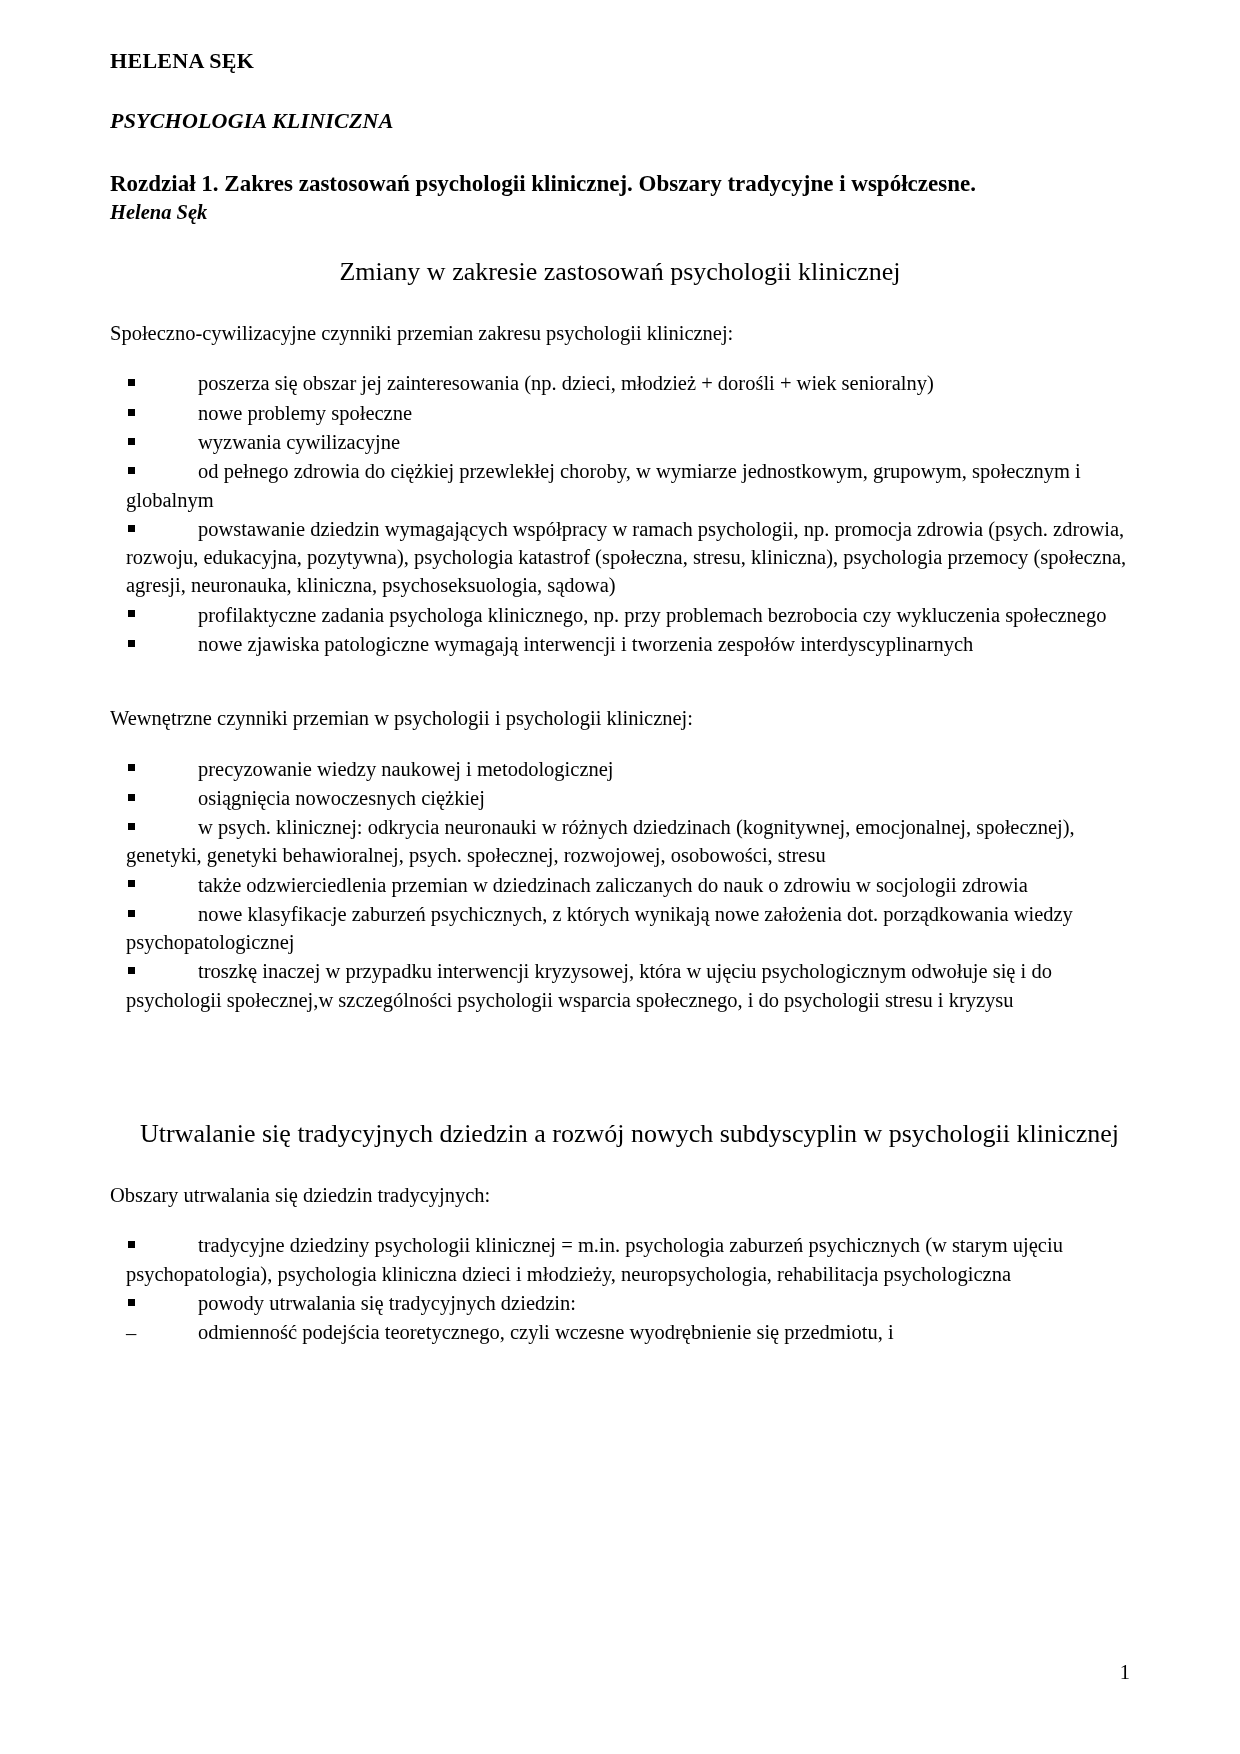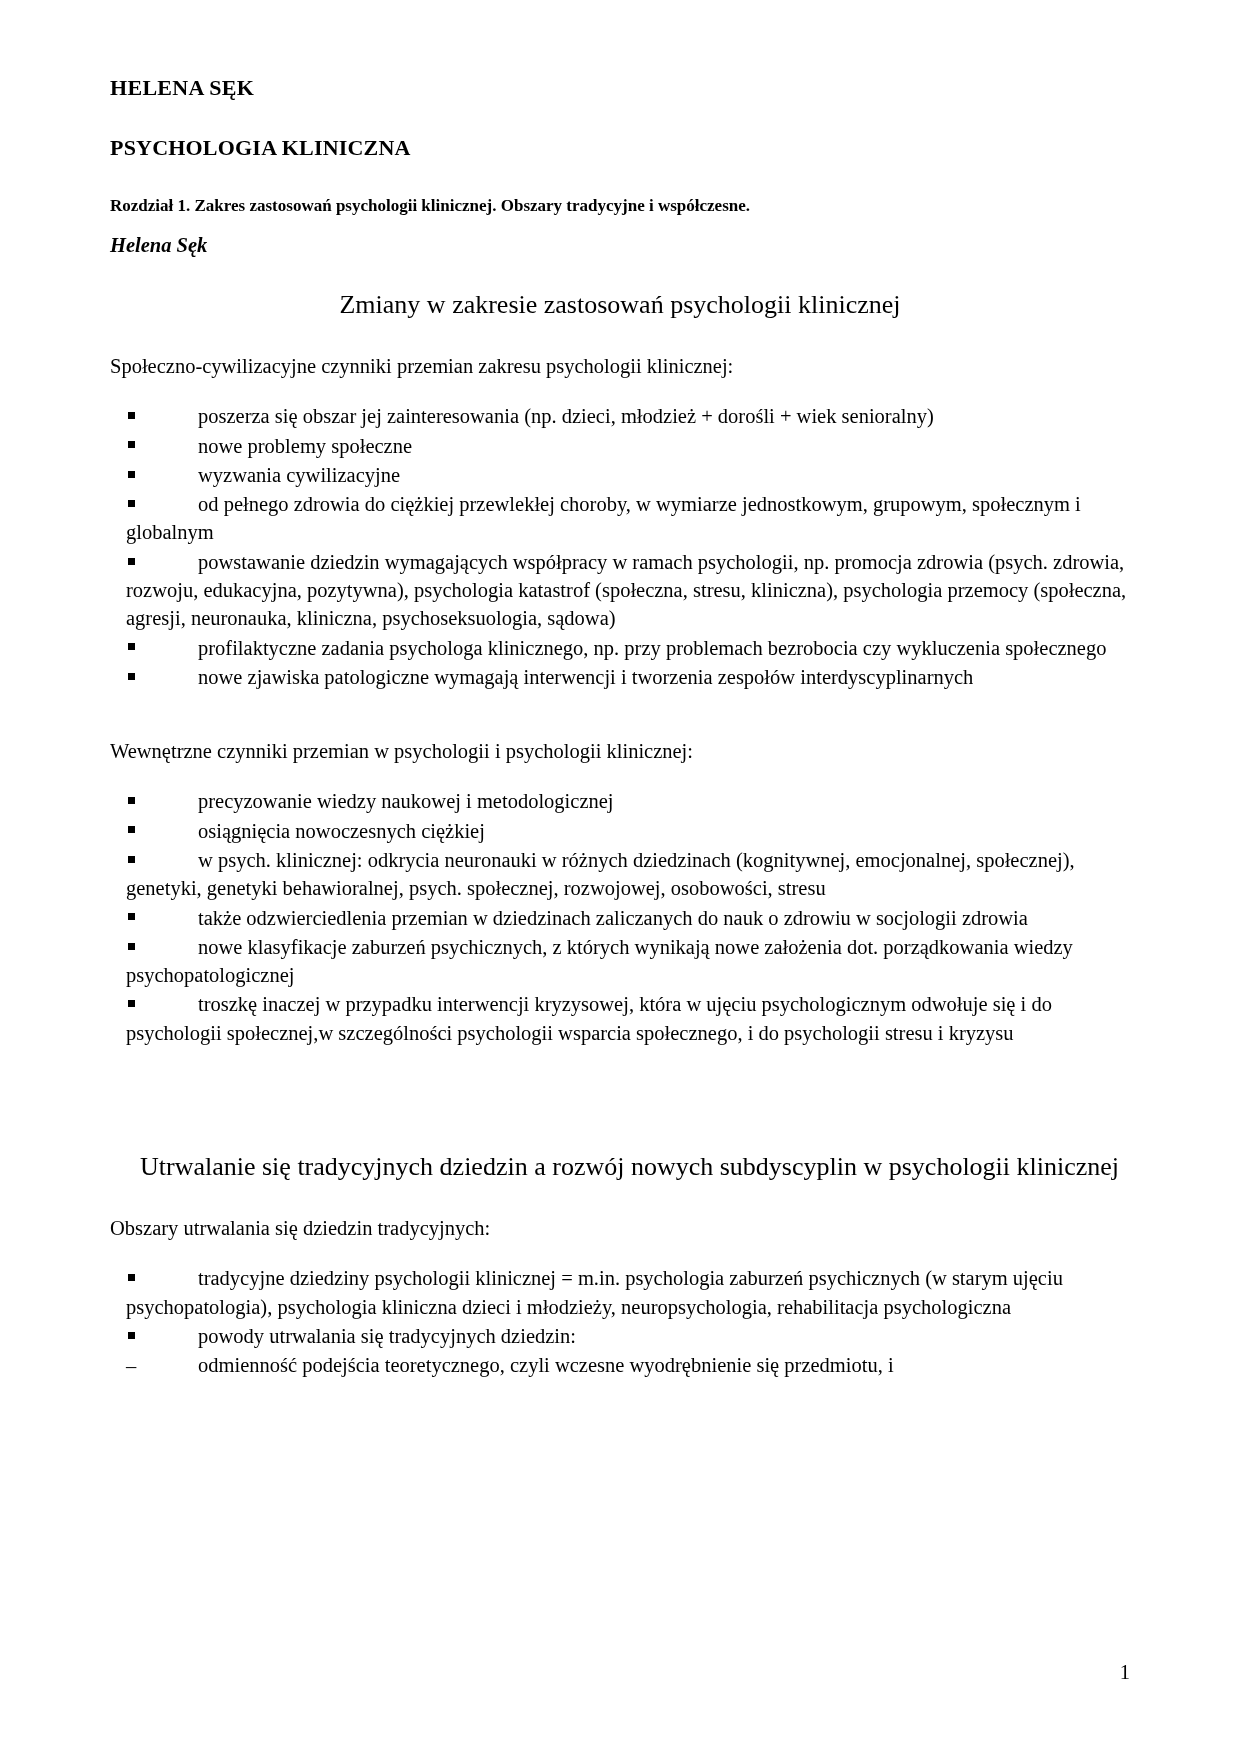--- a/index.html
+++ b/index.html
@@ -12,38 +12,39 @@
     height: 1754px;
     font-family: "Liberation Serif", serif;
     color: #000000;
     position: relative;
   }
   .page {
     position: relative;
     width: 1240px;
     height: 1754px;
     box-sizing: border-box;
-    padding: 75px 110px 60px 110px;
+    padding: 48px 110px 60px 110px;
   }
   .author-line {
     font-weight: bold;
     font-size: 22px;
     letter-spacing: 0.3px;
     margin: 0 0 34px 0;
   }
   .book-title {
     font-weight: bold;
     font-size: 22px;
     letter-spacing: 0.2px;
     margin: 0 0 34px 0;
+    font-style: italic;
   }
   .chapter-title {
     font-weight: bold;
-    font-size: 17px;
-    margin: 0 0 16px 0;
+    font-size: 23px;
+    margin: 0 0 2px 0;
     line-height: 1.35;
   }
   .chapter-author {
     font-weight: bold;
     font-style: italic;
     font-size: 20.5px;
     margin: 0 0 30px 0;
   }
   .section-heading {
     text-align: center;

